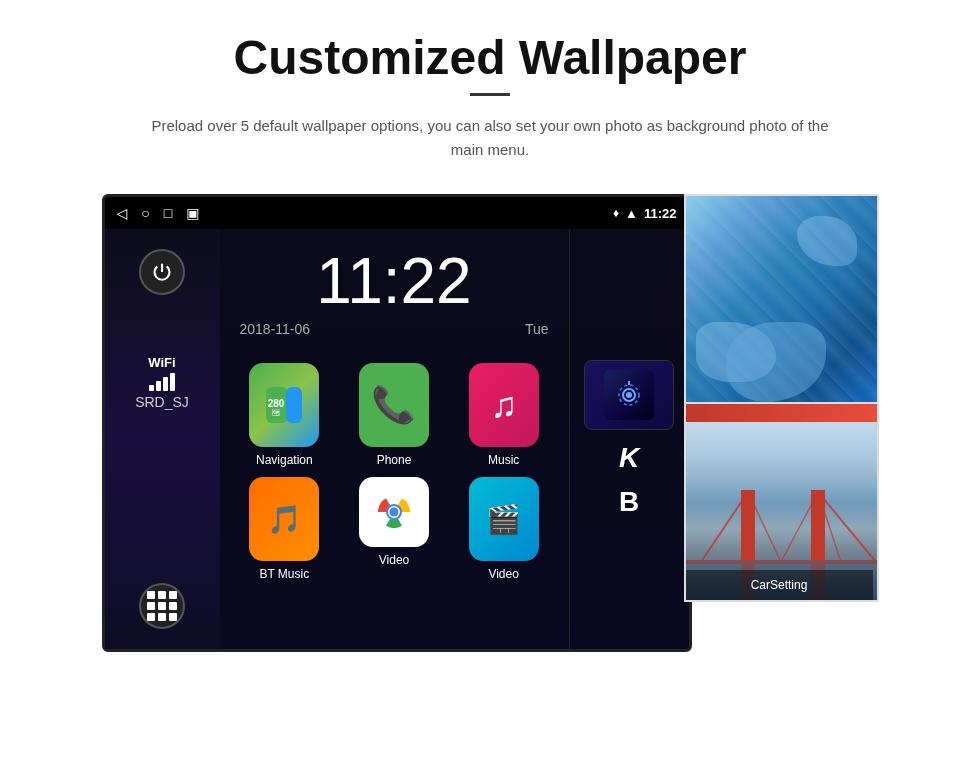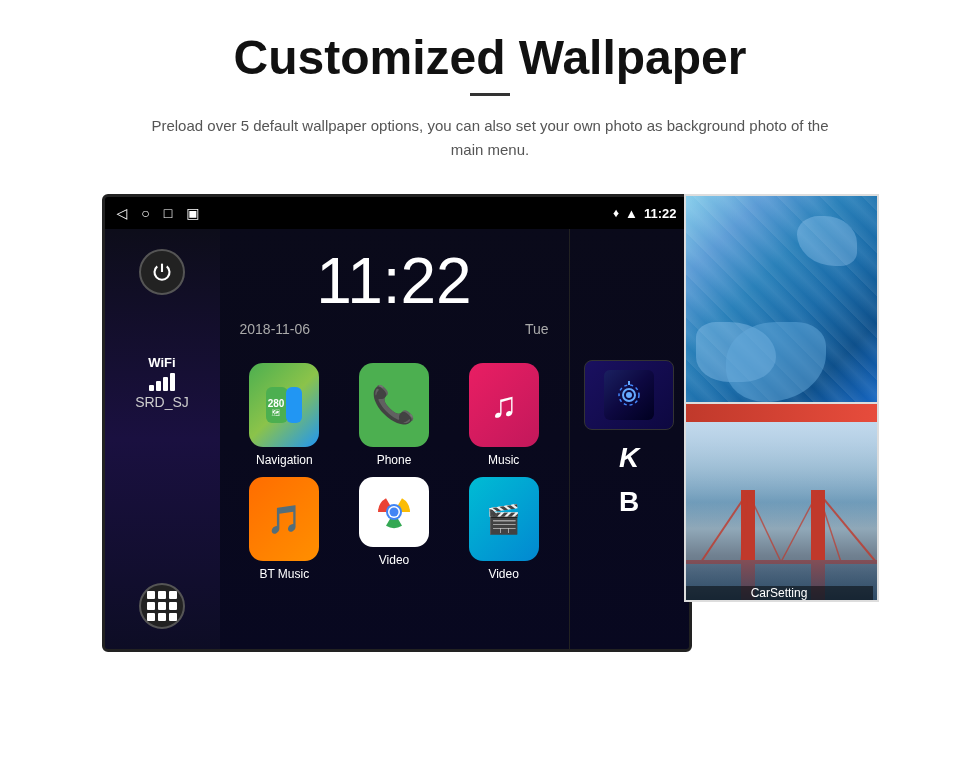--- a/index.html
+++ b/index.html
@@ -477,18 +477,18 @@
           <line x1="132" y1="70" x2="95" y2="140" stroke="#c0392b" stroke-width="1.5" opacity="0.7"></line>
           <line x1="132" y1="70" x2="155" y2="140" stroke="#c0392b" stroke-width="1.5" opacity="0.7"></line>
           <line x1="132" y1="70" x2="190" y2="140" stroke="#c0392b" stroke-width="2" opacity="0.8"></line>
 
           <line x1="0" y1="140" x2="195" y2="140" stroke="#c0392b" stroke-width="4"></line>
         </svg>
 
         <div style="position:absolute;bottom:0;left:0;right:0;height:40px;background:linear-gradient(180deg,rgba(70,100,130,0.5),rgba(40,70,100,0.8));"></div>
       </div>
 
-      <div style="position:absolute;bottom:0;left:0;right:4px;background:rgba(0,0,0,0.5);color:#fff;font-size:12px;text-align:center;padding:0;">CarSetting</div>
+      <div style="position:absolute;bottom:0;left:0;right:4px;background:rgba(0,0,0,0.5);color:#fff;font-size:12px;text-align:center;padding:8px;">CarSetting</div>
     </div>
 
   </div>
 
 </div>
 
 </body></html>

